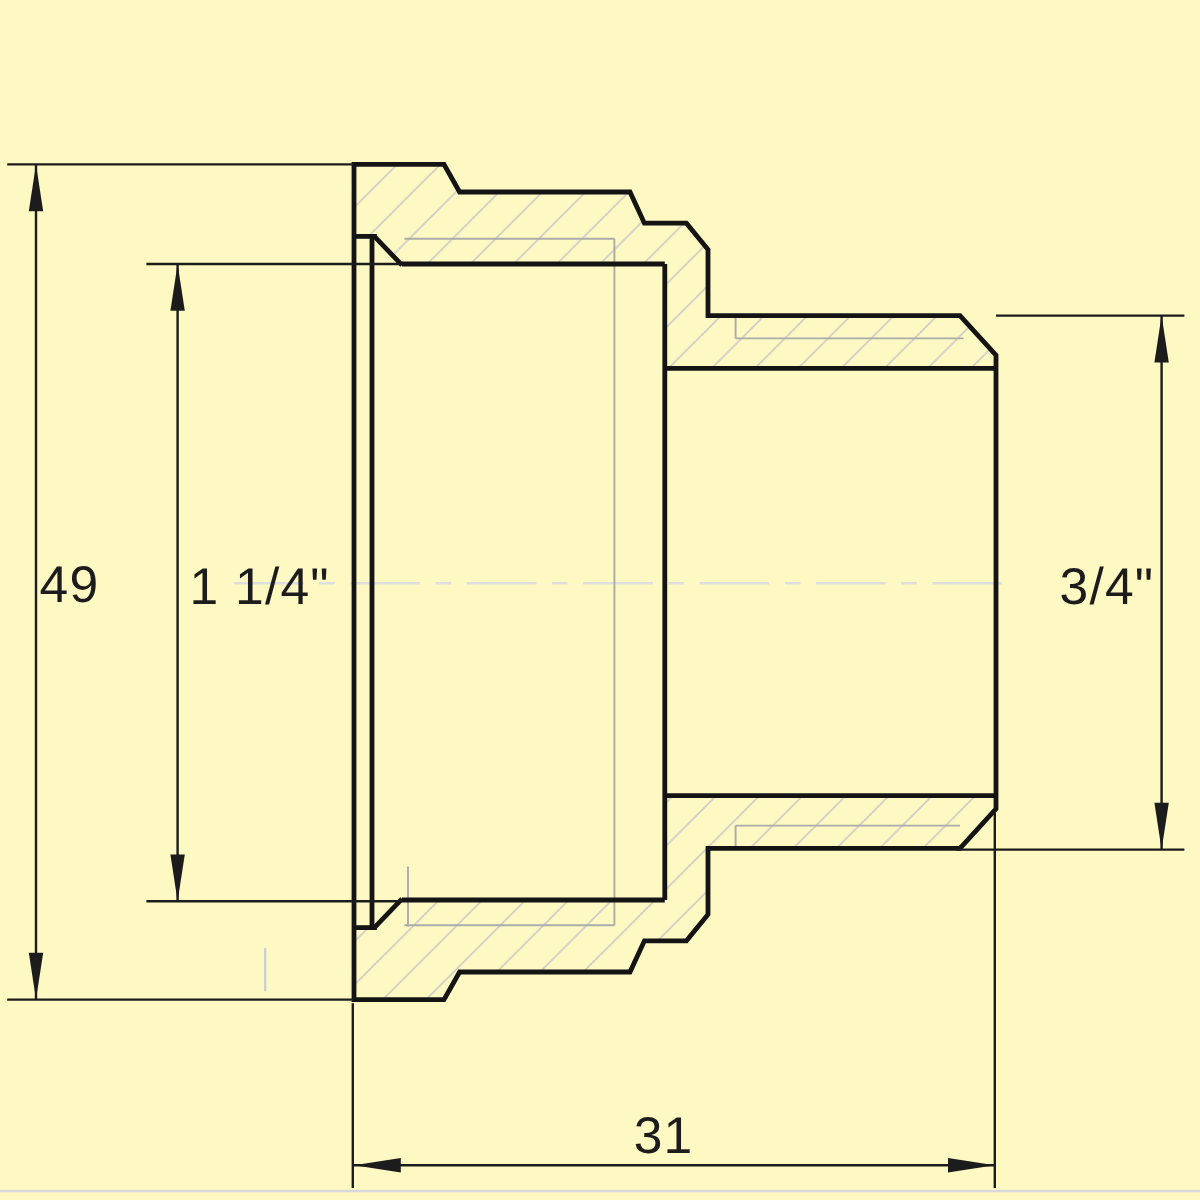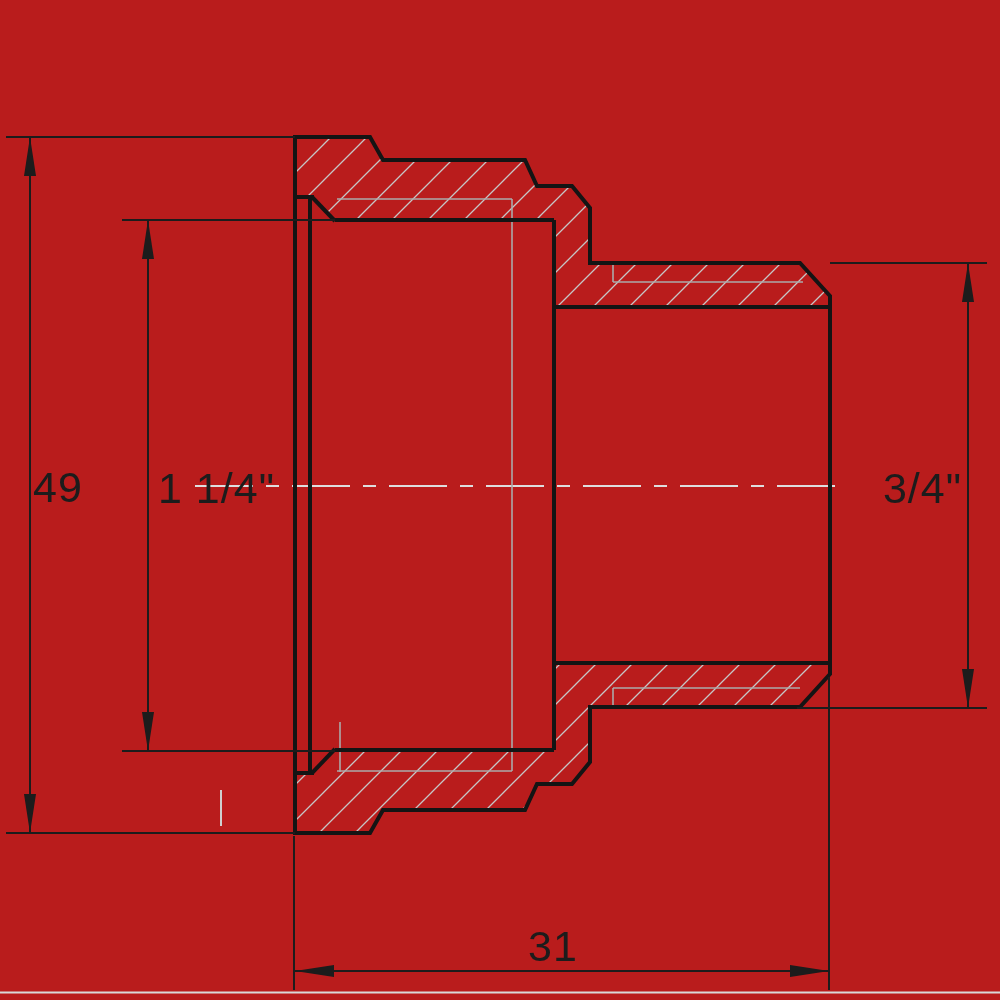--- a/index.html
+++ b/index.html
@@ -1,16 +1,16 @@
 <!DOCTYPE html>
 <html><head>
 <meta charset="utf-8">
 <style>
   html,body{margin:0;padding:0;background:#ffffff;}
-  .page{position:relative;width:1000px;height:1000px;background:#b91c1c;overflow:hidden;
+  .page{position:relative;width:1000px;height:1000px;background:#fef9c3;overflow:hidden;
         font-family:"Liberation Sans", sans-serif;}
   svg{position:absolute;top:0;left:0;}
   text{font-family:"Liberation Sans", sans-serif;fill:#1c1c1c;}
   .dim-text{font-size:43px;letter-spacing:1px;}
 </style>
 </head>
 <body>
 
 <div class="page">
 <svg width="1000" height="1000" viewBox="0 0 1000 1000">

